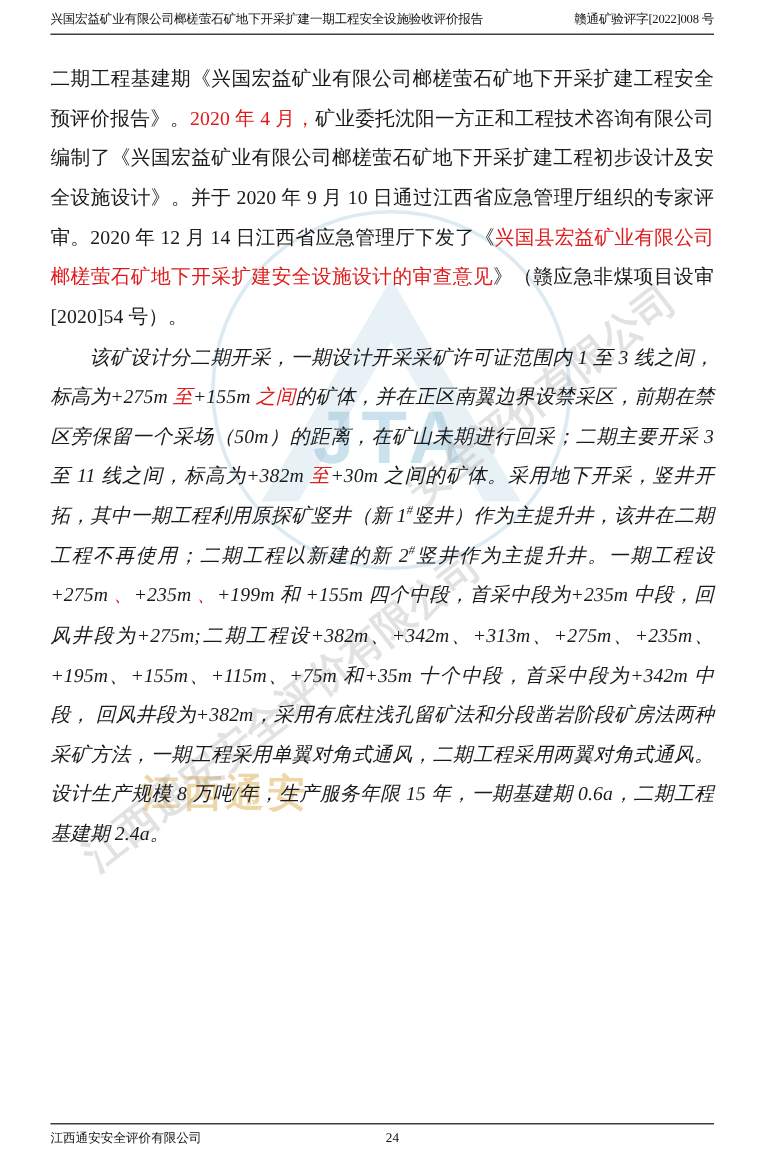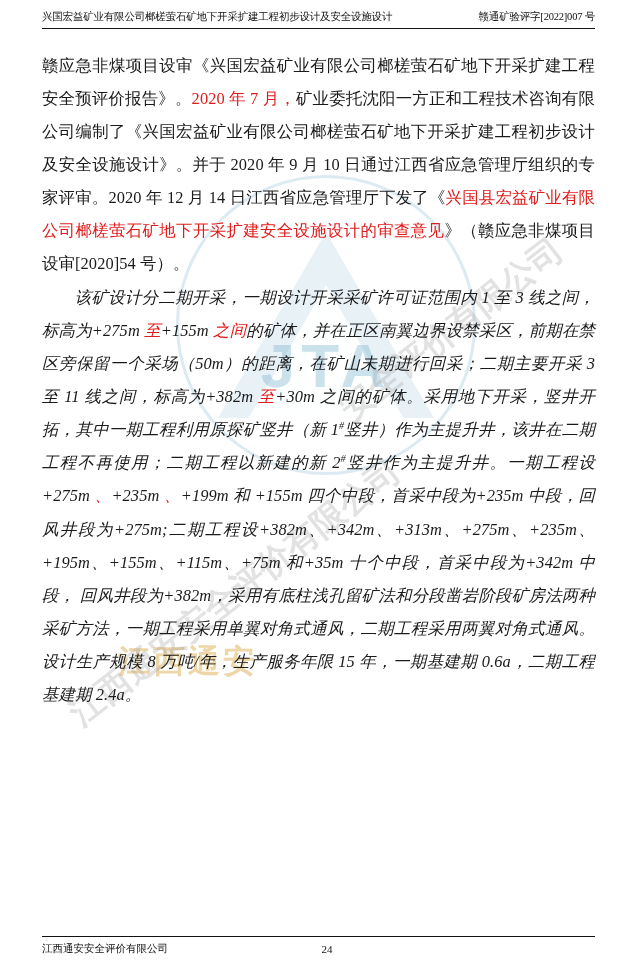--- a/index.html
+++ b/index.html
@@ -190,26 +190,26 @@
     <div class="wm-ring"></div>
     <div class="wm-tri"></div>
     <div class="wm-tri-inner"></div>
     <div class="wm-letters">JTA</div>
     <div class="wm-bigtext">江西通安</div>
     <div class="wm-diag wm-diag-1">江西通安安全评价有限公司</div>
     <div class="wm-diag wm-diag-2">安全评价有限公司</div>
   </div>
 
   <div class="header">
-    <div class="header-left">兴国宏益矿业有限公司榔槎萤石矿地下开采扩建工程初步设计及安全设施设计</div>
-    <div class="header-right">赣通矿验评字[2022]007 号</div>
+    <div class="header-left">兴国宏益矿业有限公司榔槎萤石矿地下开采扩建一期工程安全设施验收评价报告</div>
+    <div class="header-right">赣通矿验评字[2022]008 号</div>
   </div>
 
   <div class="content" id="content-root">
-      <p><span>赣应急非煤项目设审《兴国宏益矿业有限公司榔槎萤石矿地下开采扩建工程安全预评价报告》。</span><span class="red">2020 年 7 月，</span><span>矿业委托沈阳一方正和工程技术咨询有限公司编制了《兴国宏益矿业有限公司榔槎萤石矿地下开采扩建工程初步设计及安全设施设计》。并于 2020 年 9 月 10 日通过江西省应急管理厅组织的专家评审。2020 年 12 月 14 日江西省应急管理厅下发了《</span><span class="red">兴国县宏益矿业有限公司榔槎萤石矿地下开采扩建安全设施设计的审查意见</span><span>》（赣应急非煤项目设审[2020]54 号）。</span></p>
+      <p><span>二期工程基建期《兴国宏益矿业有限公司榔槎萤石矿地下开采扩建工程安全预评价报告》。</span><span class="red">2020 年 4 月，</span><span>矿业委托沈阳一方正和工程技术咨询有限公司编制了《兴国宏益矿业有限公司榔槎萤石矿地下开采扩建工程初步设计及安全设施设计》。并于 2020 年 9 月 10 日通过江西省应急管理厅组织的专家评审。2020 年 12 月 14 日江西省应急管理厅下发了《</span><span class="red">兴国县宏益矿业有限公司榔槎萤石矿地下开采扩建安全设施设计的审查意见</span><span>》（赣应急非煤项目设审[2020]54 号）。</span></p>
       <p class="indent"><span>该矿设计分二期开采，一期设计开采采矿许可证范围内 1 至 3 线之间，标高为+275m </span><span class="red">至</span><span>+155m </span><span class="red">之间</span><span>的矿体，并在正区南翼边界设禁采区，前期在禁区旁保留一个采场（50m）的距离，在矿山未期进行回采；二期主要开采 3 至 11 线之间，标高为+382m </span><span class="red">至</span><span>+30m 之间的矿体。采用地下开采，竖井开拓，其中一期工程利用原探矿竖井（新 1</span><sup class="sharp">#</sup><span>竖井）作为主提升井，该井在二期工程不再使用；二期工程以新建的新 2</span><sup class="sharp">#</sup><span>竖井作为主提升井。一期工程设+275m </span><span class="red">、</span><span>+235m </span><span class="red">、</span><span>+199m 和 </span><span>+155m 四个中段，首采中段为+235m 中段，回风井段为+275m;</span><span>二期工程设+382m、+342m、+313m、+275m、+235m、+195m、+155m、+115m、+75m 和+35m 十个中段，首采中段为+342m 中段， </span><span>回风井段为+382m，</span><span>采用有底柱浅孔留矿法和分段凿岩阶段矿房法两种采矿方法，一期工程采用单翼对角式通风，二期工程采用两翼对角式通风。设计生产规模 8 万吨/年，生产服务年限 15 年，一期基建期 0.6a，二期工程基建期 2.4a。</span></p>
     </div>
 
   <div class="footer">
     <div class="footer-left">江西通安安全评价有限公司</div>
     <div class="footer-center">24</div>
     <div class="footer-right">.</div>
   </div>
 
 </div>

